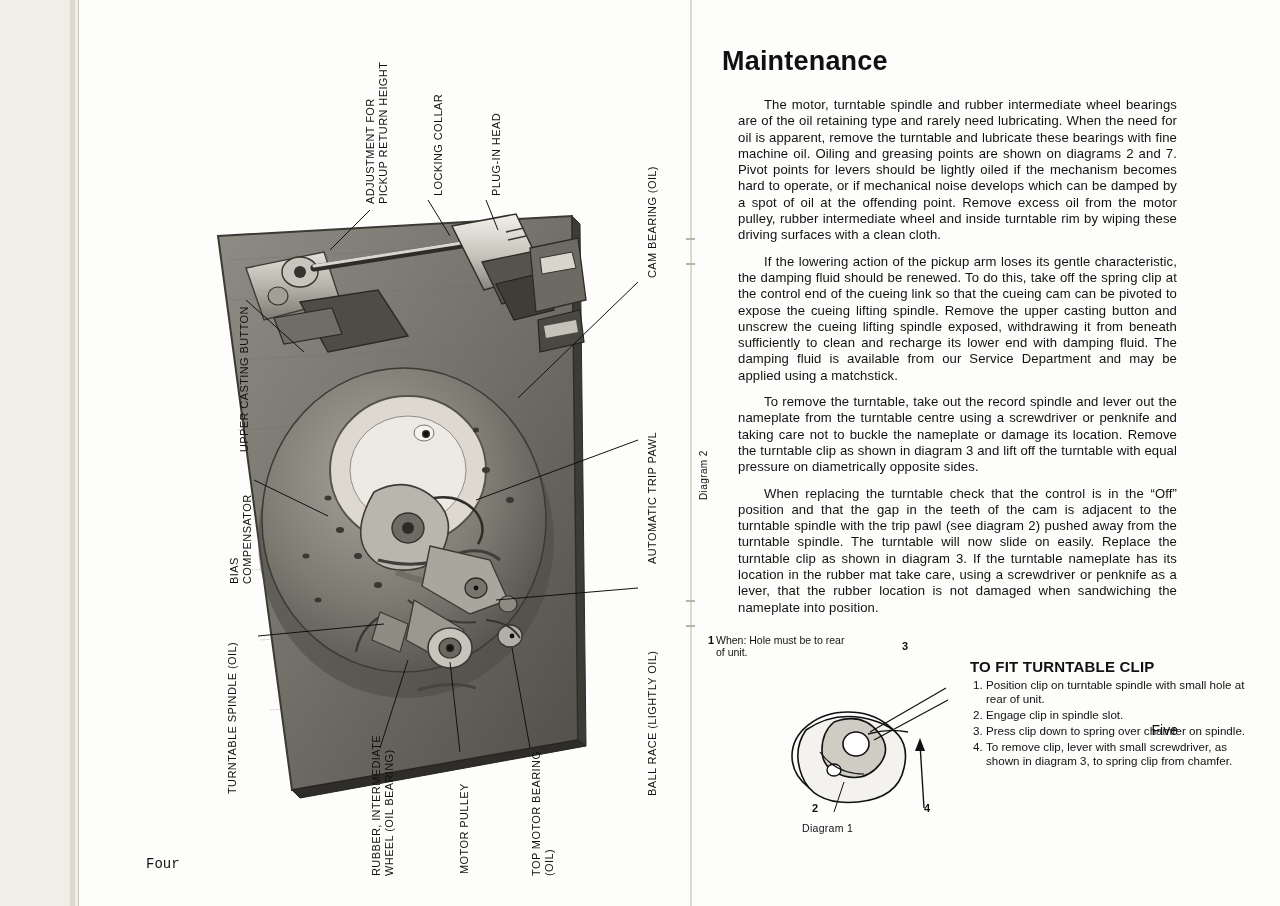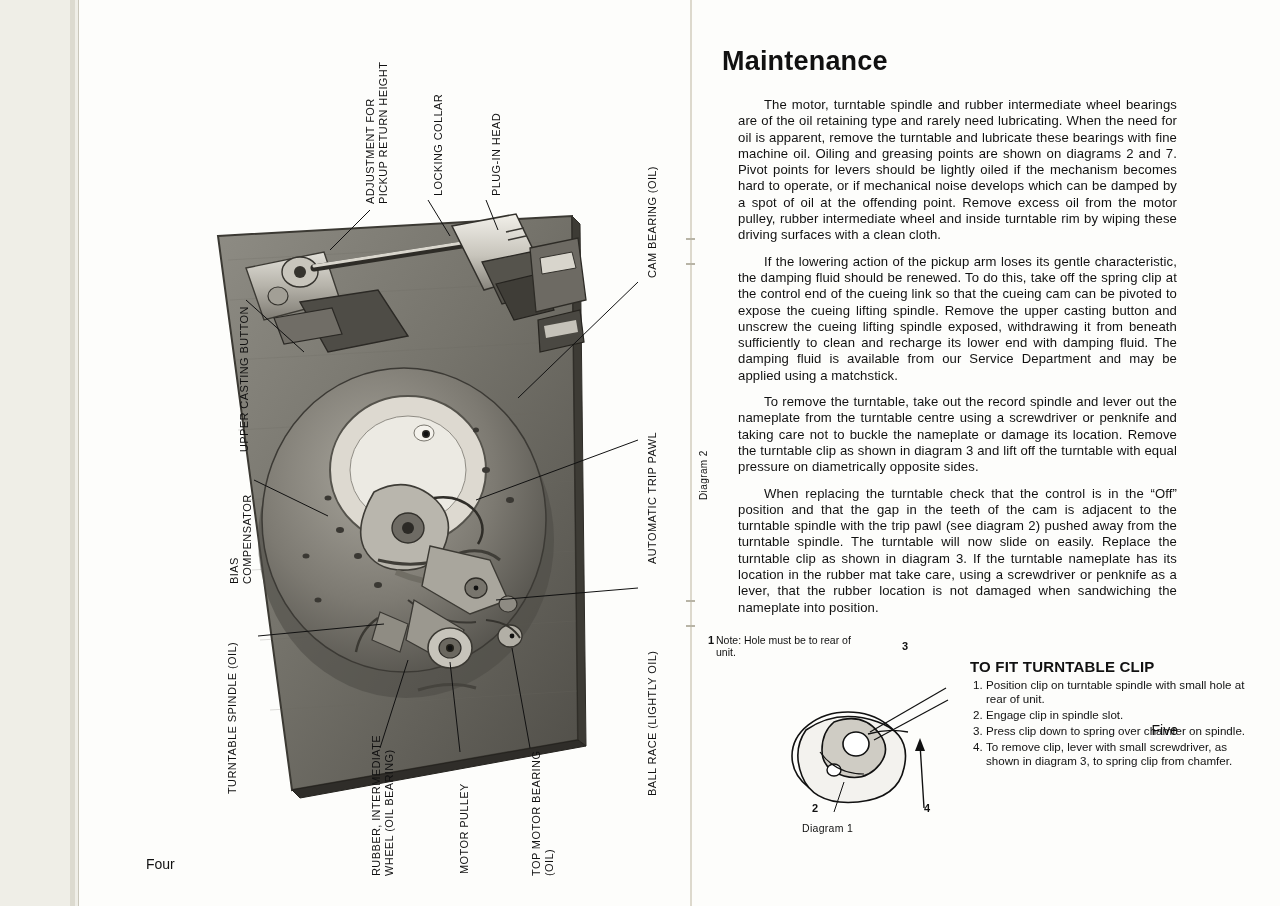--- a/index.html
+++ b/index.html
@@ -327,38 +327,38 @@
     <div class="vlabel" style="left:568px; top:796px;"><span>BALL RACE (LIGHTLY OIL)</span></div>
     <div class="vlabel" style="left:148px; top:794px;"><span>TURNTABLE SPINDLE (OIL)</span></div>
     <div class="vlabel two" style="left:292px; top:876px;"><span style="white-space:pre-line">RUBBER, INTERMEDIATE
 WHEEL (OIL BEARING)</span></div>
     <div class="vlabel" style="left:380px; top:874px;"><span>MOTOR PULLEY</span></div>
     <div class="vlabel two" style="left:452px; top:876px;"><span style="white-space:pre-line">TOP MOTOR BEARING
 (OIL)</span></div>
 
     <div class="vlabel" style="left:620px; top:500px; font-size:10px;"><span>Diagram 2</span></div>
 
-    <div class="page-num" style="left:68px; bottom:34px;"><span>Four</span></div>
+    <div class="page-num" style="left:68px; bottom:34px;font-family:Liberation Mono, monospace;"><span>Four</span></div>
   </div>
 
   <div class="right-page">
 
     <h1 class="title">Maintenance</h1>
 
     <div class="body-col">
       <p>The motor, turntable spindle and rubber intermediate wheel bearings are of the oil retaining type and rarely need lubricating. When the need for oil is apparent, remove the turntable and lubricate these bearings with fine machine oil. Oiling and greasing points are shown on diagrams 2 and 7. Pivot points for levers should be lightly oiled if the mechanism becomes hard to operate, or if mechanical noise develops which can be damped by a spot of oil at the offending point. Remove excess oil from the motor pulley, rubber intermediate wheel and inside turntable rim by wiping these driving surfaces with a clean cloth.</p>
       <p>If the lowering action of the pickup arm loses its gentle characteristic, the damping fluid should be renewed. To do this, take off the spring clip at the control end of the cueing link so that the cueing cam can be pivoted to expose the cueing lifting spindle. Remove the upper casting button and unscrew the cueing lifting spindle exposed, withdrawing it from beneath sufficiently to clean and recharge its lower end with damping fluid. The damping fluid is available from our Service Department and may be applied using a matchstick.</p>
       <p>To remove the turntable, take out the record spindle and lever out the nameplate from the turntable centre using a screwdriver or penknife and taking care not to buckle the nameplate or damage its location. Remove the turntable clip as shown in diagram 3 and lift off the turntable with equal pressure on diametrically opposite sides.</p>
       <p>When replacing the turntable check that the control is in the “Off” position and that the gap in the teeth of the cam is adjacent to the turntable spindle with the trip pawl (see diagram 2) pushed away from the turntable spindle. The turntable will now slide on easily. Replace the turntable clip as shown in diagram 3. If the turntable nameplate has its location in the rubber mat take care, using a screwdriver or penknife as a lever, that the rubber location is not damaged when sandwiching the nameplate into position.</p>
     </div>
 
     <div class="clip-area">
 
       <div class="num-lbl" style="left:0px; top:4px;">1</div>
-      <div class="note-label">Note: Hole must be to rear of unit.</div>
+      <div class="note-label">When: Hole must be to rear of unit.</div>
 
       <svg width="230" height="190" viewBox="0 0 230 190" style="position:absolute;left:40px;top:18px;">
 
         <ellipse cx="100" cy="108" rx="56" ry="44" fill="none" stroke="#111" stroke-width="1.6"></ellipse>
         <path d="M58 82 q32 -22 72 -8 q34 12 26 46 q-6 30 -46 34 q-44 4 -56 -26 q-10 -26 4 -46 z" fill="#f3f2ee" stroke="#111" stroke-width="1.6"></path>
 
         <path d="M86 74 q28 -10 44 10 q14 16 2 32 q-14 18 -36 12 q-22 -6 -22 -26 q0 -18 12 -28 z" fill="#cfccc4" stroke="#111" stroke-width="1.6"></path>
         <ellipse cx="108" cy="96" rx="13" ry="12" fill="#ffffff" stroke="#111" stroke-width="1.6"></ellipse>
         <ellipse cx="86" cy="122" rx="7" ry="6" fill="#ffffff" stroke="#111" stroke-width="1.4"></ellipse>
         <path d="M72 104 q16 22 44 22" fill="none" stroke="#111" stroke-width="1.2"></path>

